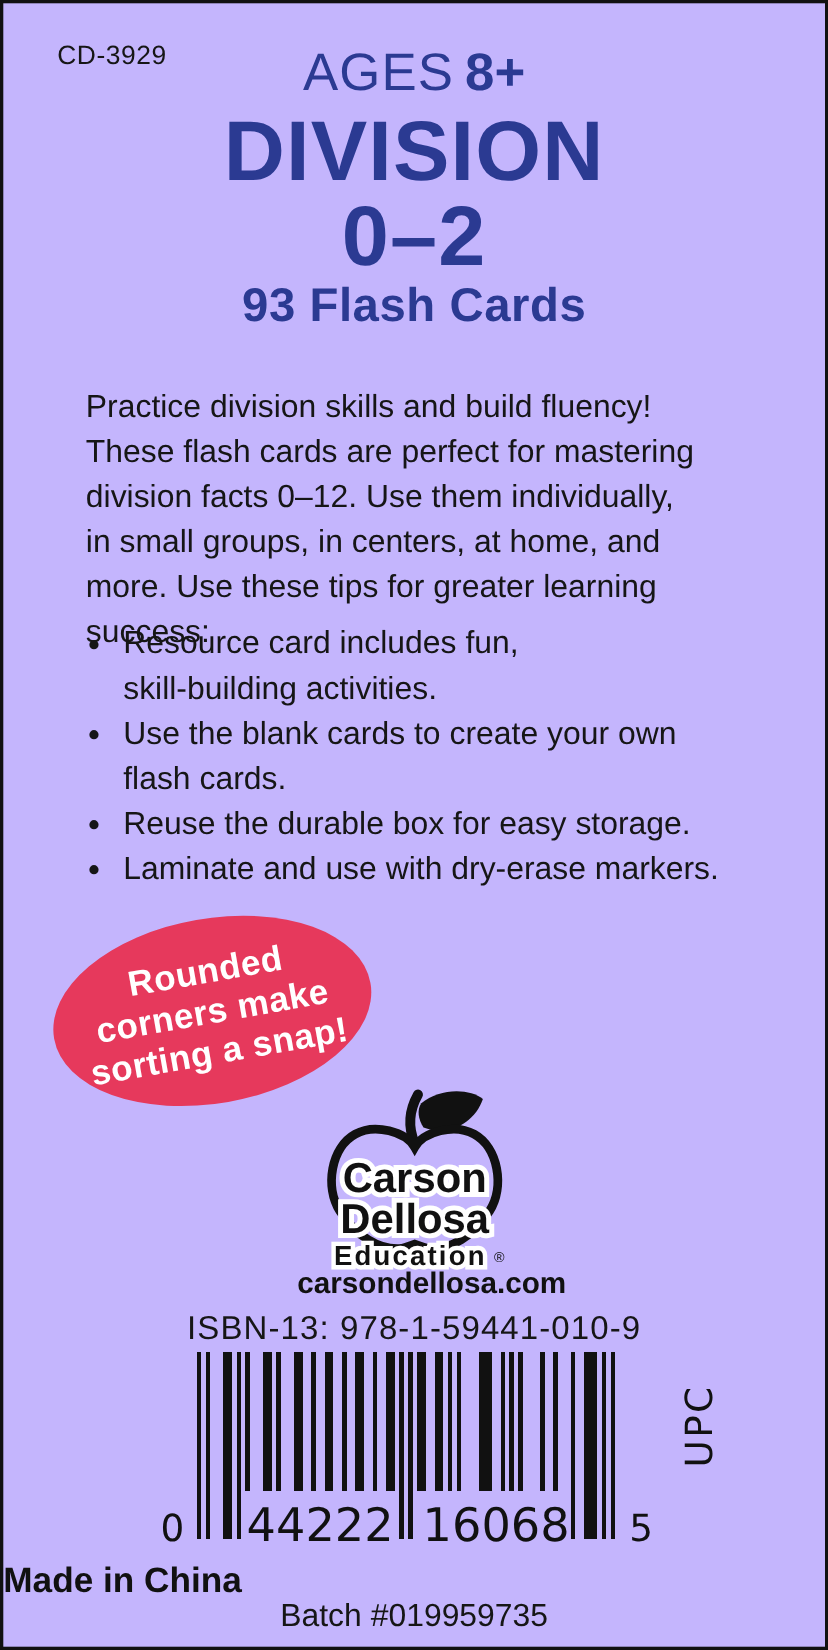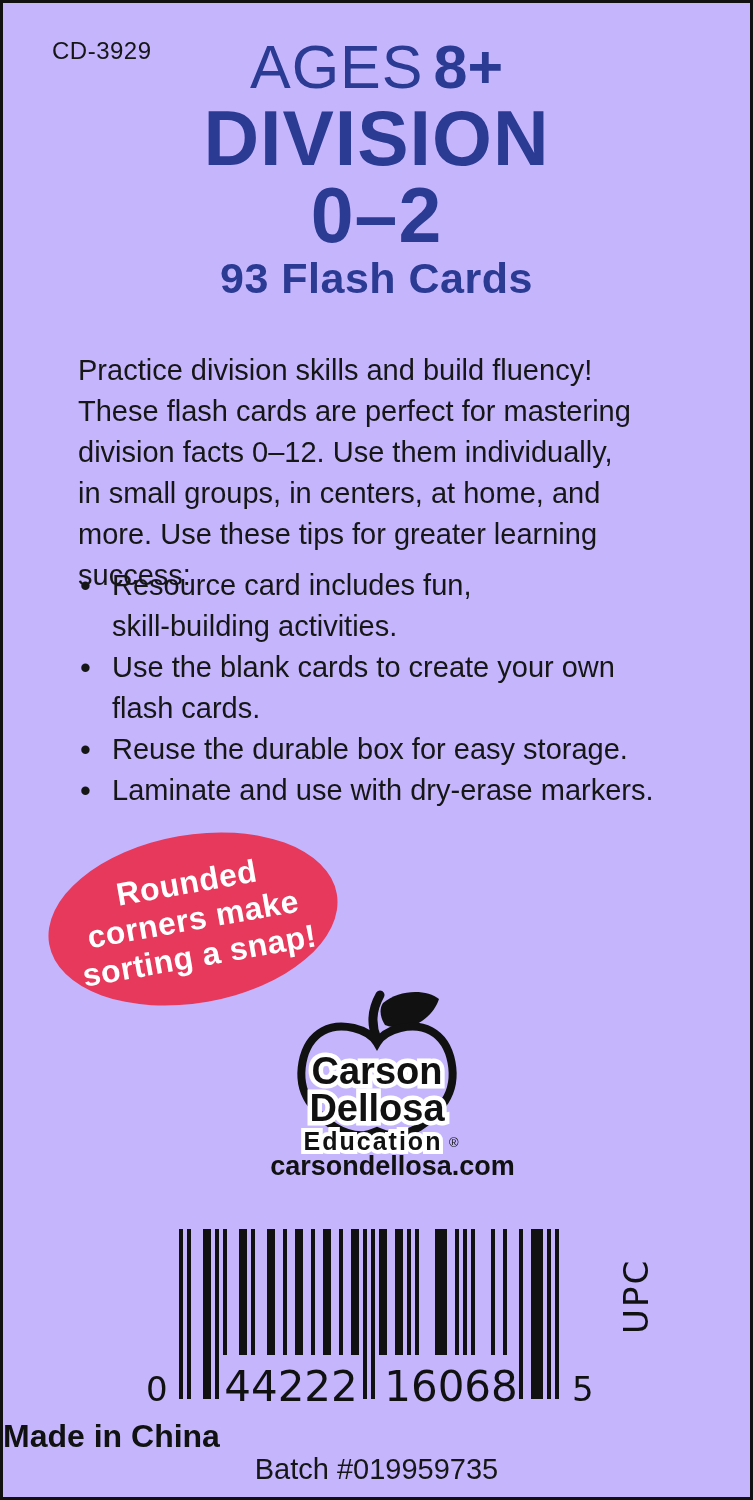--- a/index.html
+++ b/index.html
@@ -14,21 +14,21 @@
     overflow:hidden;
   }
   .sku{
     position:absolute;left:49px;top:34px;
     font-size:24px;color:#161616;letter-spacing:.5px;
   }
   .title-block{
     position:absolute;left:0;top:32px;width:100%;
     text-align:center;color:#2B3A92;
   }
-  .ages-line{font-size:61px;line-height:64px;}
+  .ages-line{font-size:48px;line-height:64px;}
   .ages-word{font-weight:normal;letter-spacing:1px;}
   .ages-num{font-weight:bold;margin-left:10px;}
   .title-main,.title-range{
     font-weight:bold;font-size:77px;line-height:78px;letter-spacing:1px;
   }
   .title-range{line-height:76px;}
   .subtitle{font-weight:bold;font-size:43px;line-height:50px;letter-spacing:.5px;}
   .intro{
     position:absolute;left:75px;top:318px;width:650px;
     font-size:29px;line-height:41px;
@@ -132,20 +132,21 @@
       <path d="M100 56 C 92 42, 64 34, 46 44 C 24 56, 18 92, 32 114 C 46 136, 68 150, 88 148 C 93 147, 97 145, 100 144 C 103 145, 107 147, 112 148 C 132 150, 154 136, 168 114 C 182 92, 176 56, 154 44 C 136 34, 108 42, 100 56 Z" fill="none" stroke="#111" stroke-width="8"></path>
       <text class="logo-text" x="100" y="97" text-anchor="middle" font-size="38" font-weight="bold" fill="#111" stroke="#fff" stroke-width="9" paint-order="stroke">Carson</text>
       <text class="logo-text" x="100" y="134" text-anchor="middle" font-size="38" font-weight="bold" fill="#111" stroke="#fff" stroke-width="9" paint-order="stroke">Dellosa</text>
       <text class="logo-text" x="96" y="163" text-anchor="middle" font-size="25" font-weight="bold" letter-spacing="2" fill="#111" stroke="#fff" stroke-width="8" paint-order="stroke">Education</text>
       <text class="logo-text" x="172" y="160" font-size="13" fill="#111">®</text>
     </svg>
   </div>
 
   <div class="website">carsondellosa.com</div>
 
+  <div class="isbn">ISBN-13: 978-1-59441-010-9</div>
 
   <svg id="barcode-svg" class="barcode" viewBox="0 0 470 178" shape-rendering="crispEdges">
       <rect x="45" y="0" width="4" height="170" fill="#111"></rect>
       <rect x="53" y="0" width="4" height="170" fill="#111"></rect>
       <rect x="69" y="0" width="4" height="170" fill="#111"></rect>
       <rect x="73" y="0" width="4" height="170" fill="#111"></rect>
       <rect x="81" y="0" width="4" height="170" fill="#111"></rect>
       <rect x="89" y="0" width="4" height="126" fill="#111"></rect>
       <rect x="105" y="0" width="4" height="126" fill="#111"></rect>
       <rect x="109" y="0" width="4" height="126" fill="#111"></rect>

